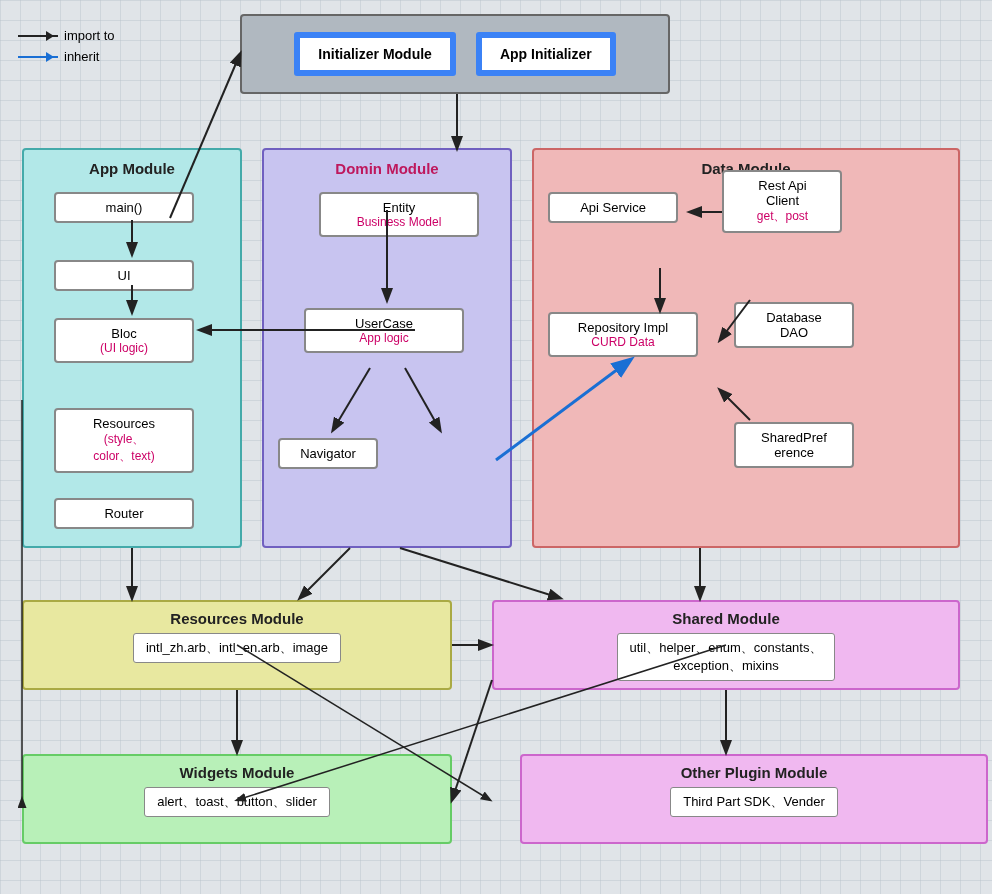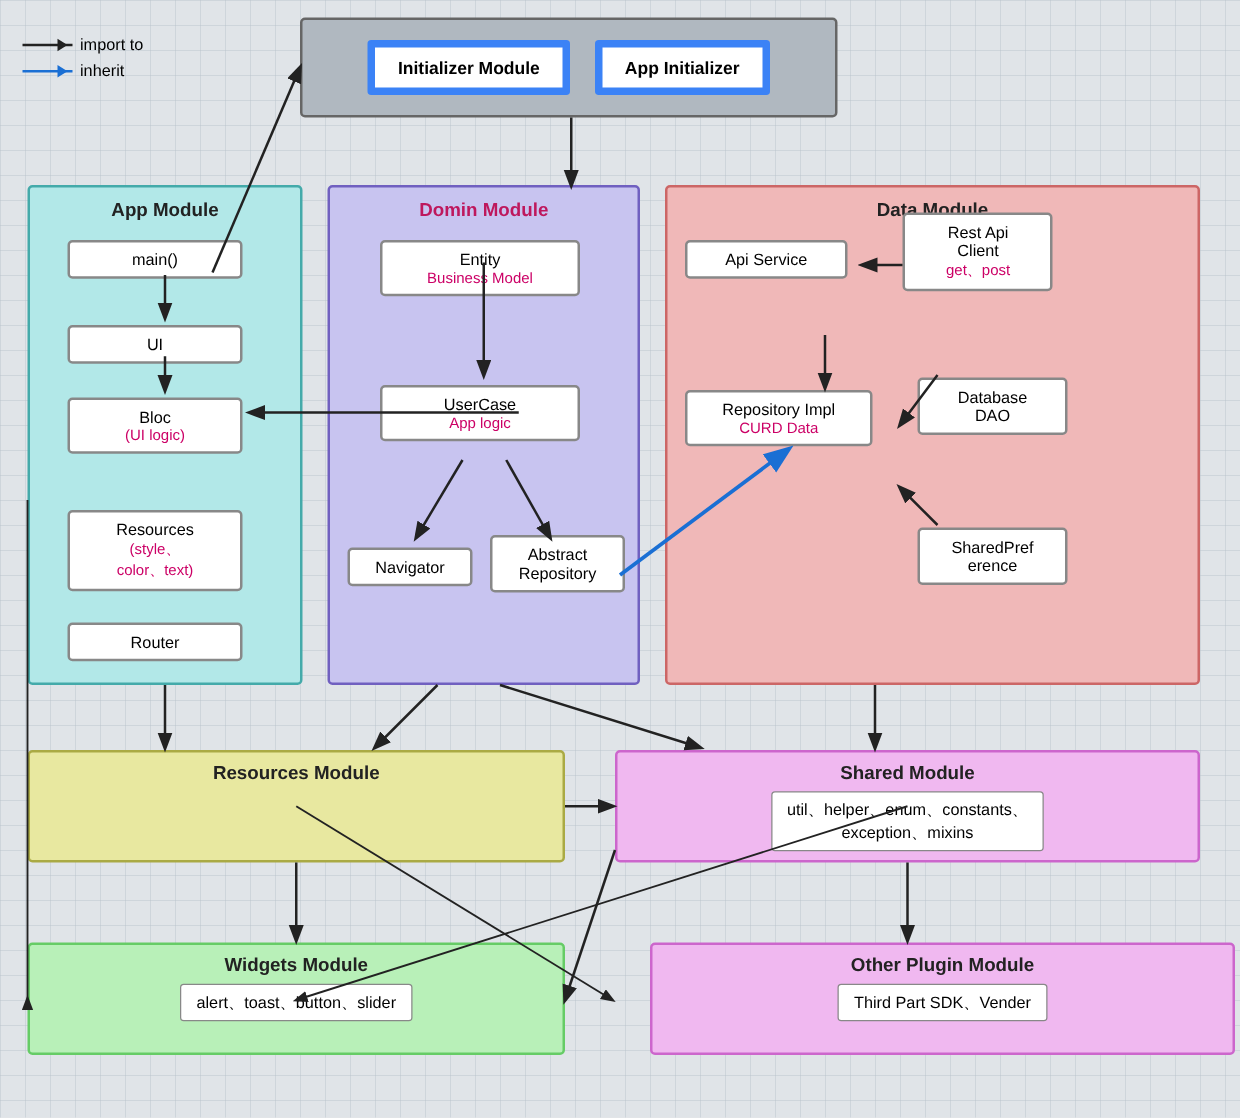--- a/index.html
+++ b/index.html
@@ -263,38 +263,34 @@
     </div>
 
     <div class="inner-box" style="top:348px;left:30px;width:140px;">
       <span>Router</span>
     </div>
   </div>
 
   <div class="module-box domain-module">
     <div class="module-title">Domin Module</div>
 
-    <div class="inner-box" style="top:42px;left:40px;width:160px;">
+    <div class="inner-box" style="top:42px;left:55px;width:160px;">
       <div>Entity</div>
       <div class="sub-text">Business Model</div>
     </div>
 
     <div class="inner-box" style="top:158px;left:40px;width:160px;">
       <div>UserCase</div>
       <div class="sub-text">App logic</div>
     </div>
 
     <div class="inner-box" style="top:288px;left:14px;width:100px;">
       <span>Navigator</span>
     </div>
 
-    <div class="inner-box" style="top:278px;left:128px;width:108px;">
-      <span style="white-space:pre-line;">Abstract
-Repository</span>
-    </div>
   </div>
 
   <div class="module-box data-module">
     <div class="module-title">Data Module</div>
 
     <div class="inner-box" style="top:42px;left:14px;width:130px;">
       <span>Api Service</span>
     </div>
 
     <div class="inner-box" style="top:20px;left:188px;width:120px;padding-left:11px;">
@@ -314,20 +310,25 @@
     </div>
 
     <div class="inner-box" style="top:272px;left:200px;width:120px;">
       <span style="white-space:pre-line;">SharedPref
 erence</span>
     </div>
   </div>
 
   <div class="module-box resources-module">
     <div class="module-title">Resources Module</div>
+    <div style="text-align:center;">
+      <div class="module-inner-box">
+        <span class="sub-text">intl_zh.arb、intl_en.arb、image</span>
+      </div>
+    </div>
   </div>
 
   <div class="module-box shared-module">
     <div class="module-title">Shared Module</div>
     <div style="text-align:center;">
       <div class="module-inner-box">
         <span style="white-space:pre-line;">util、helper、enum、constants、
 exception、mixins</span>
       </div>
     </div>

